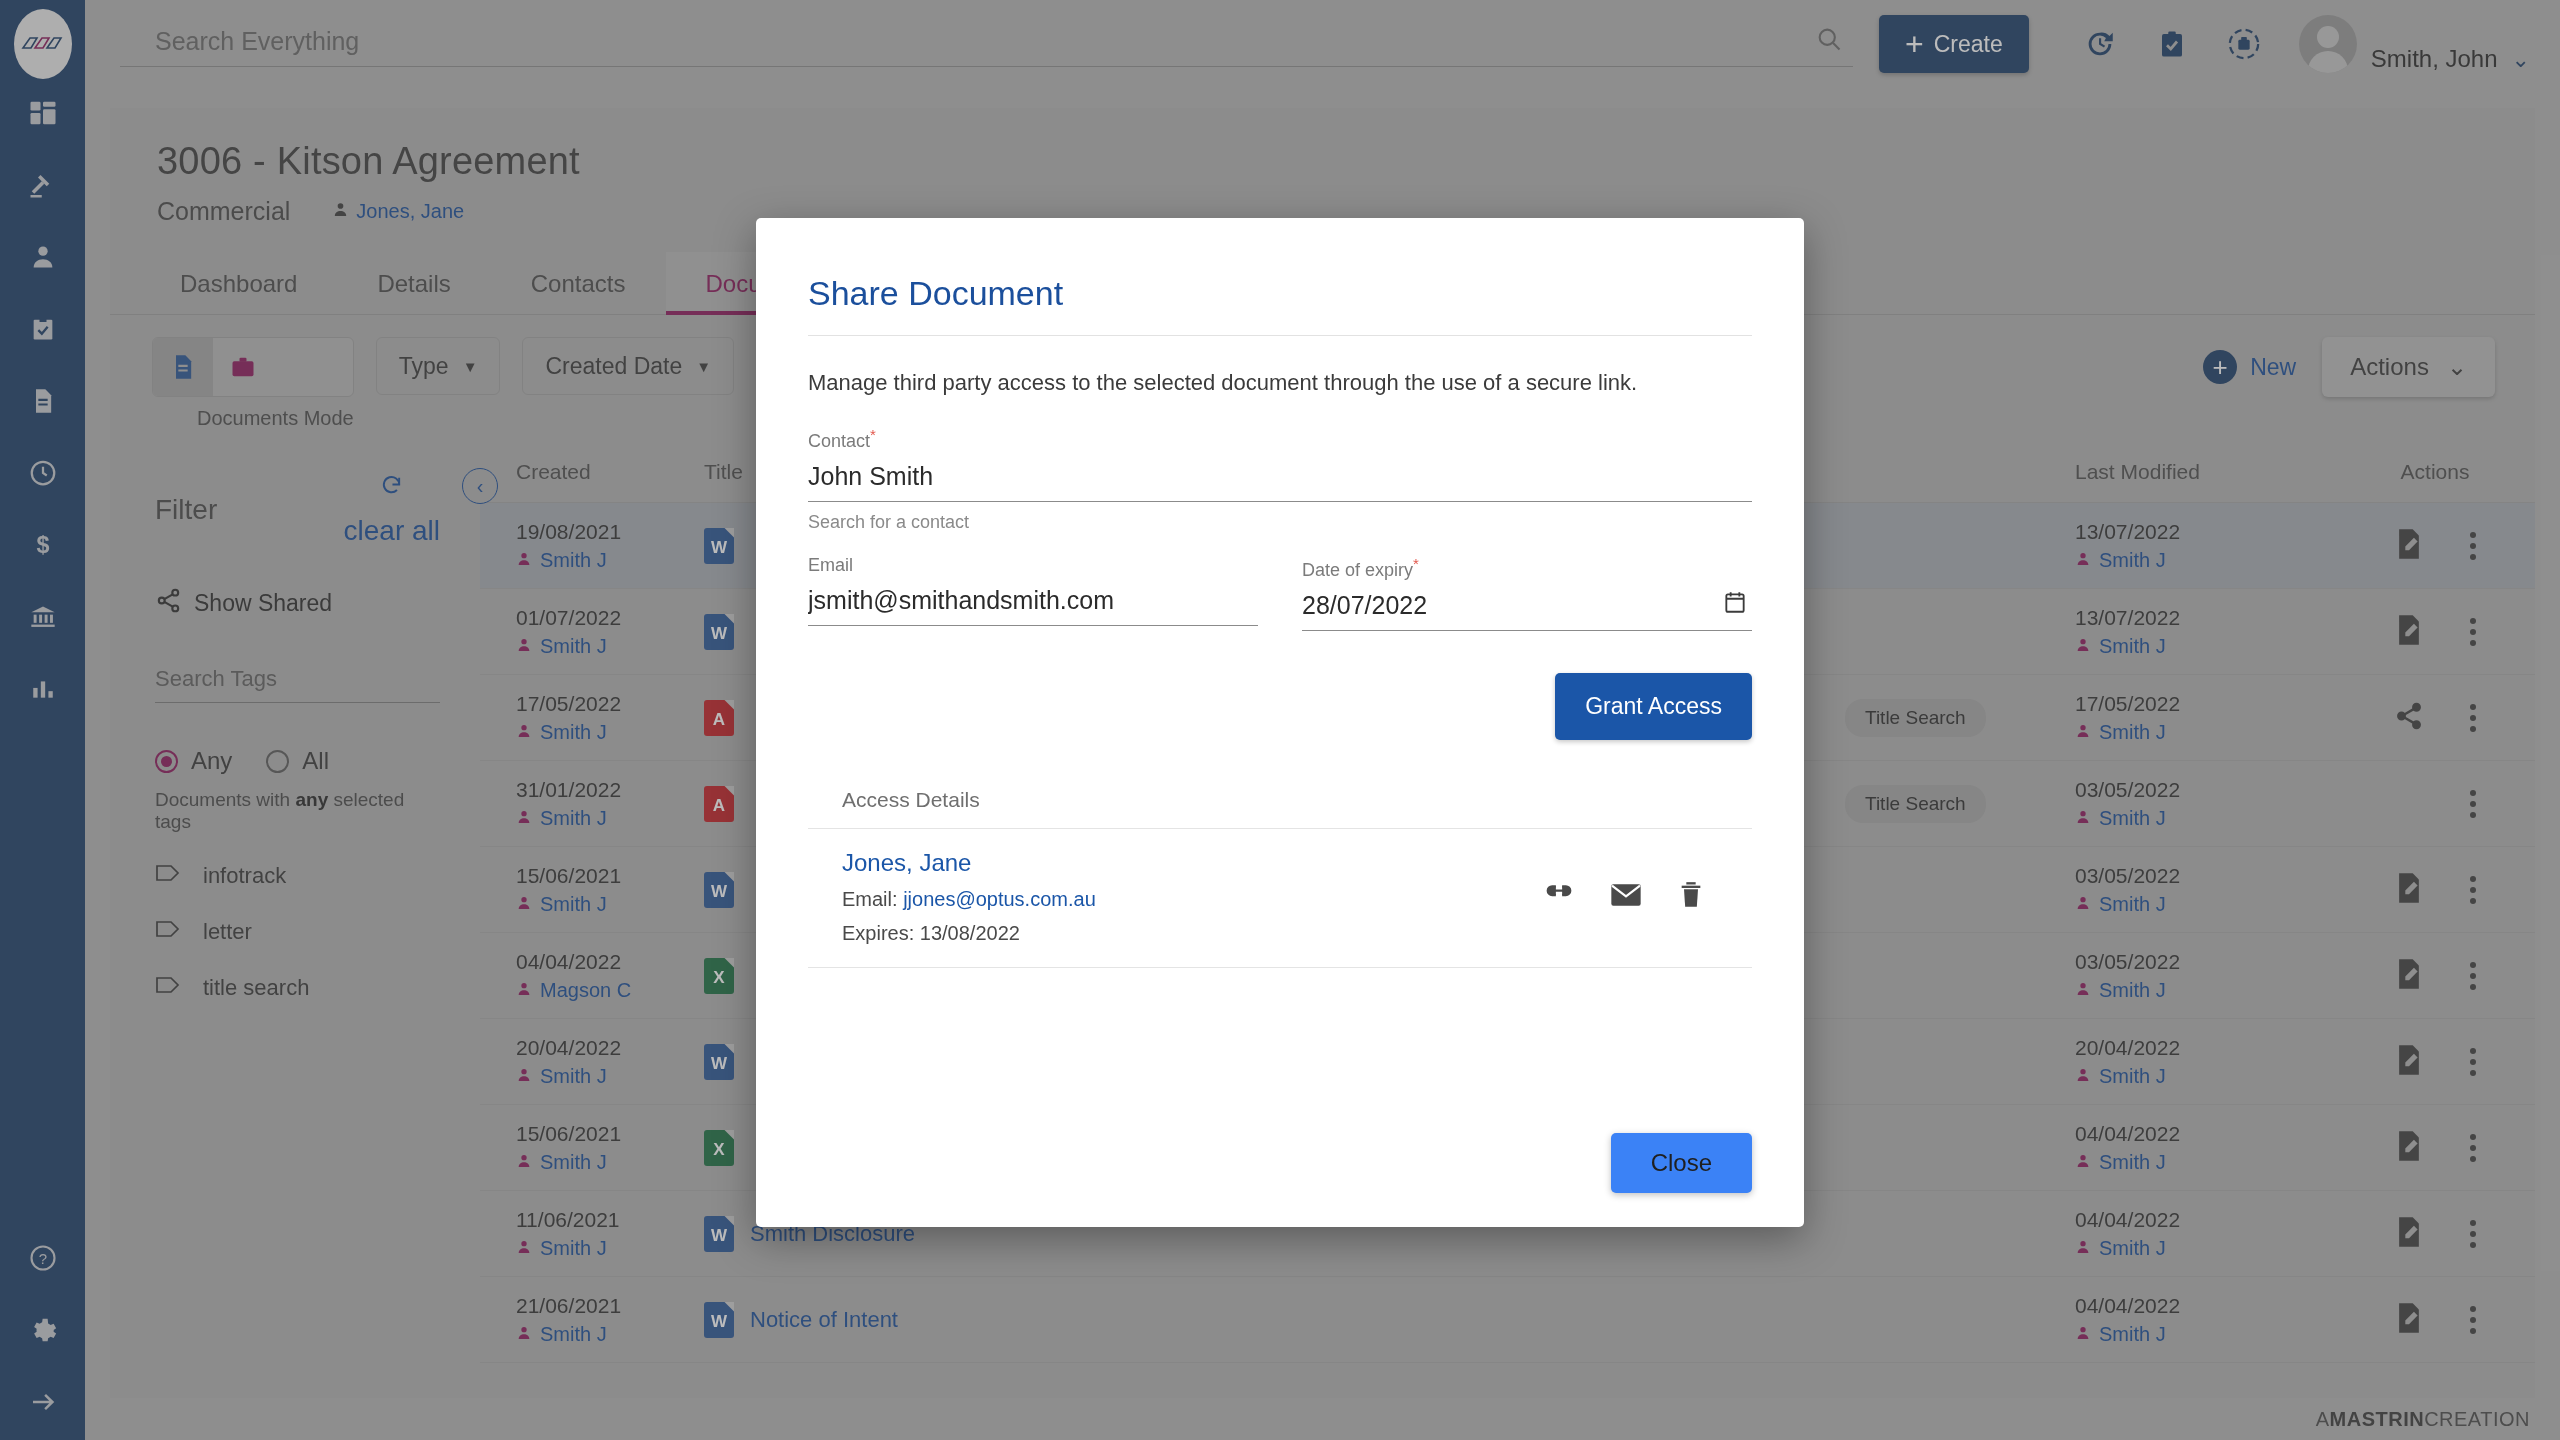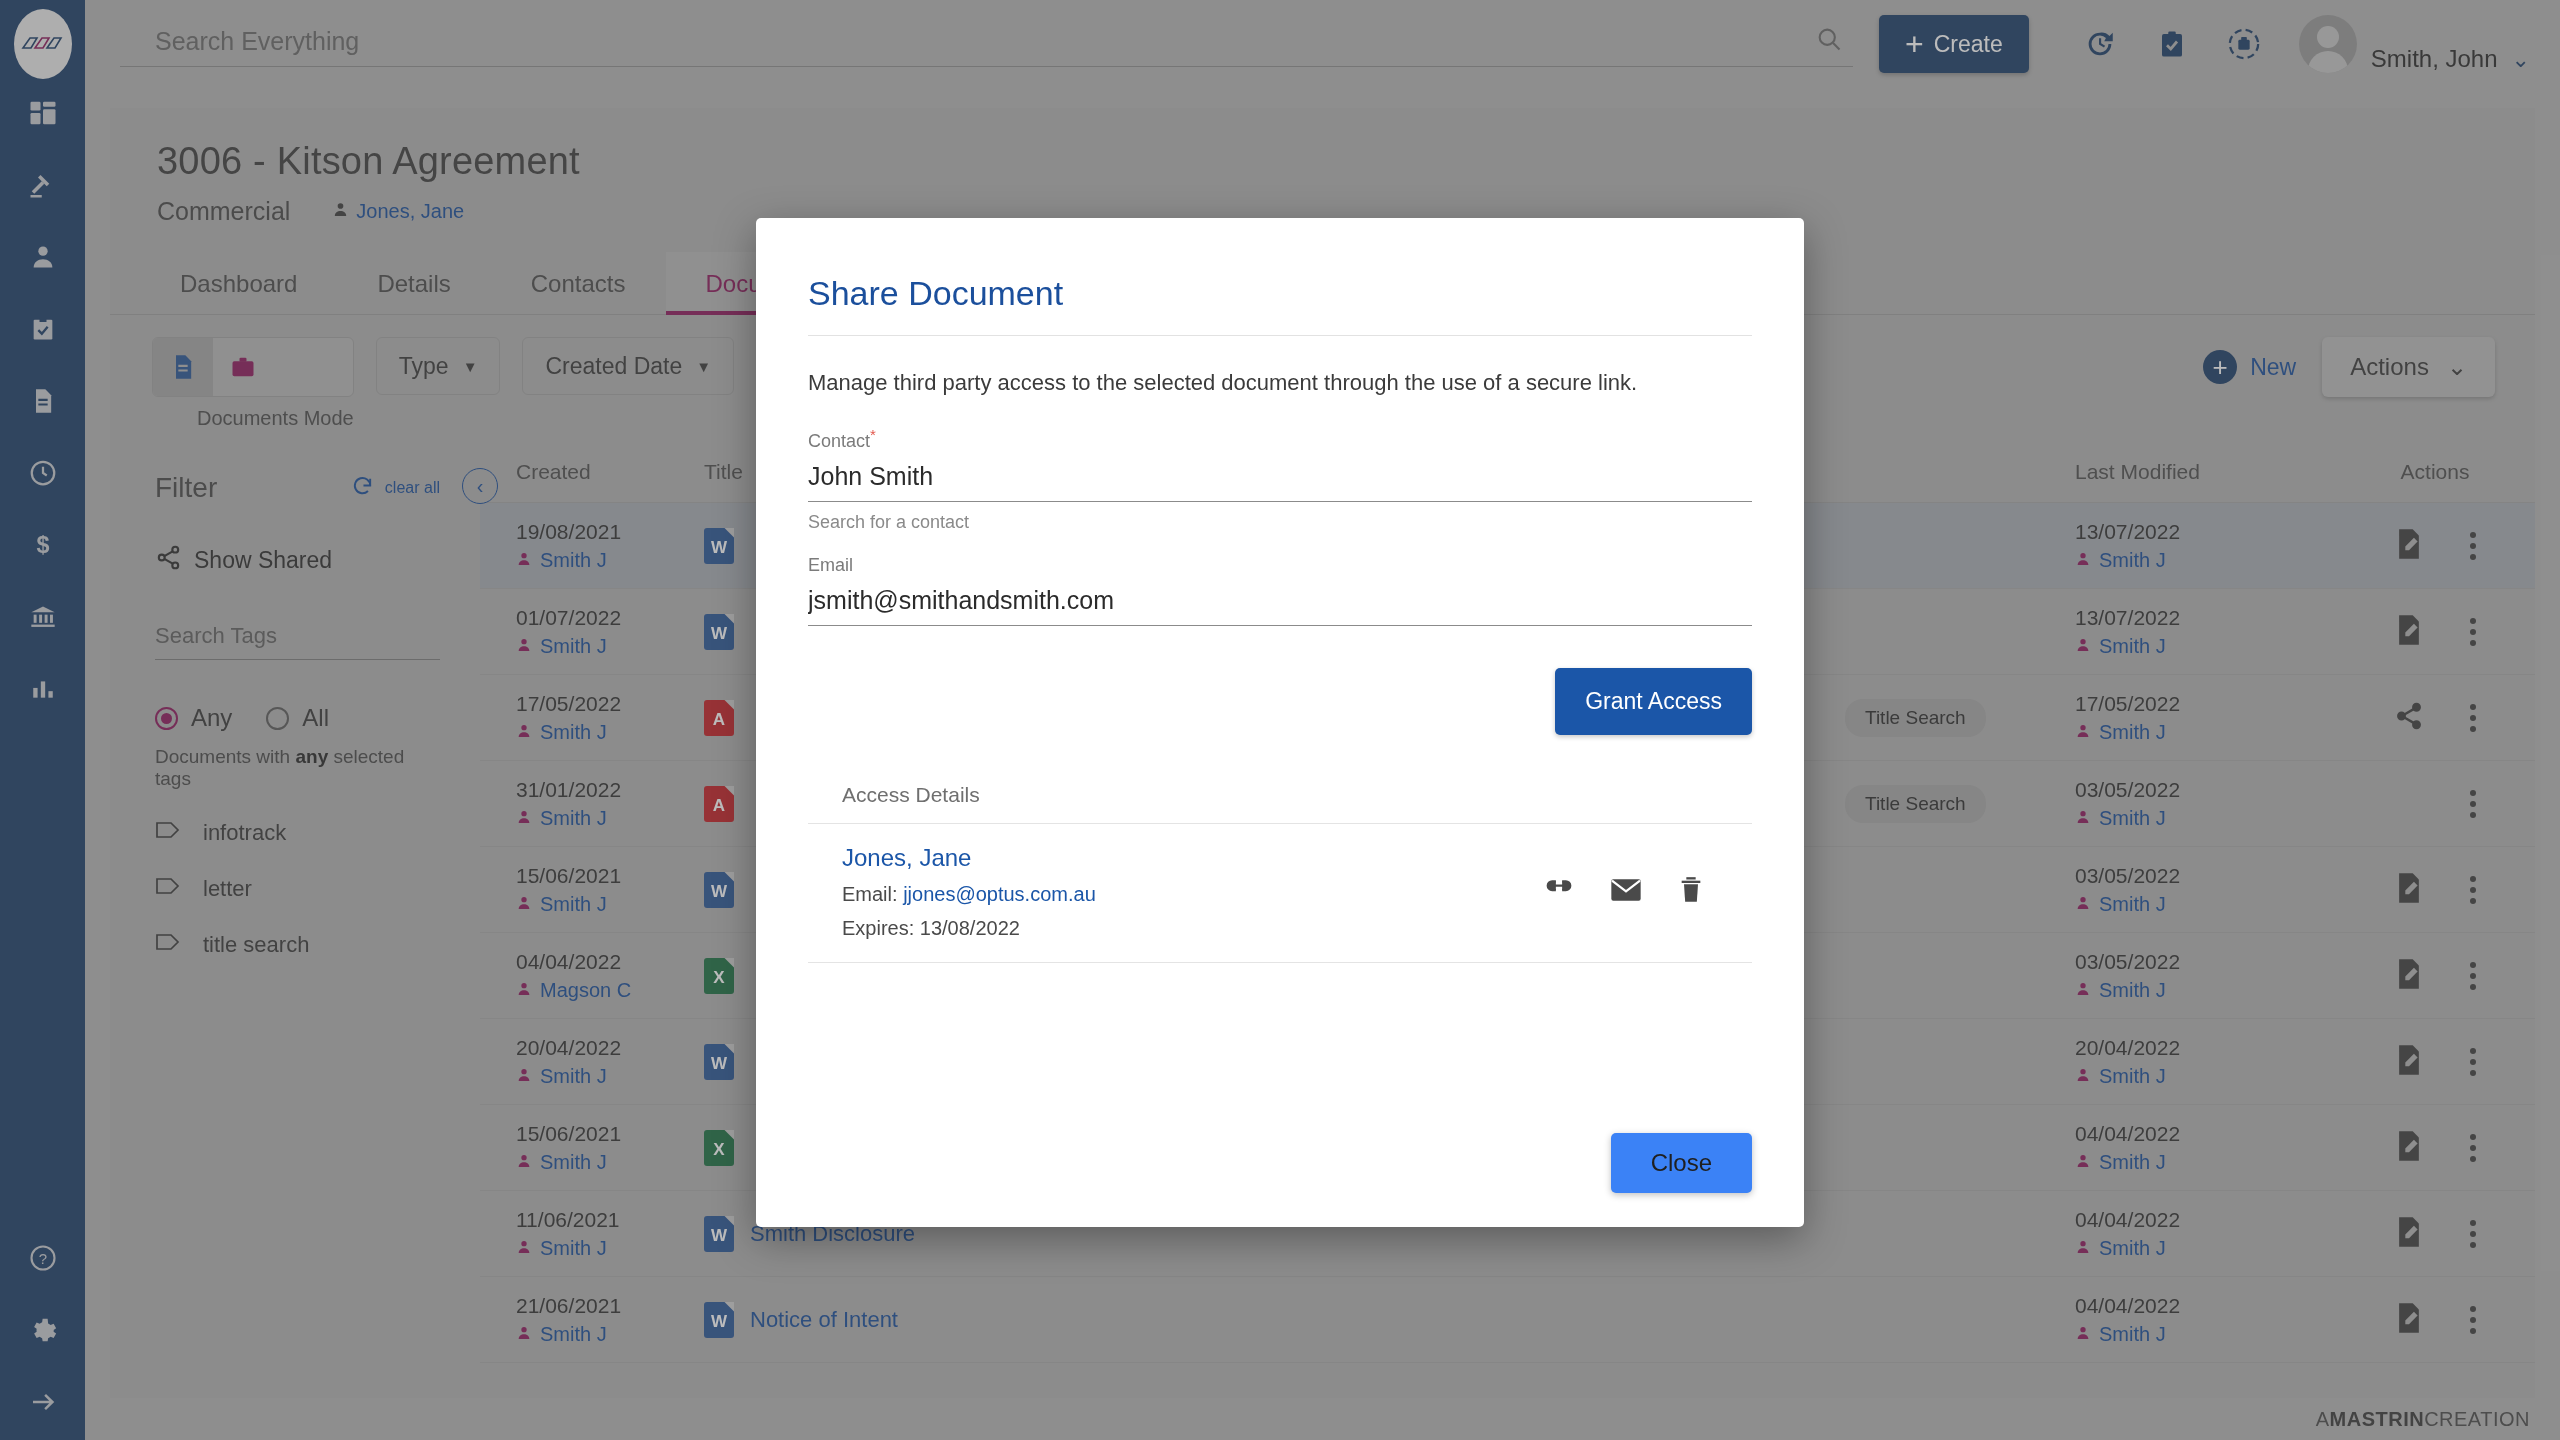--- a/index.html
+++ b/index.html
@@ -180,21 +180,21 @@
 
   
   #body-split { display: flex; margin-top: 16px; height: 1010px; }
 
   
   #filter {
     width: 370px; flex: 0 0 370px; padding: 26px 40px 0 45px; position: relative;
   }
   #filter-head { display: flex; align-items: center; justify-content: space-between; }
   #filter-title { font-size: 28px; color: #4b4b4b; }
-  #clear-all { display: flex; align-items: center; gap: 11px; color: #1b4f9c; font-size: 16px; cursor: pointer; }
+  #clear-all { display: flex; align-items: center; gap: 11px; color: #1b4f9c; font-size: 28px; cursor: pointer; flex-direction: column; }
   #show-shared { display: flex; align-items: center; gap: 12px; margin-top: 40px; cursor: pointer; }
   #show-shared span { font-size: 23px; color: #2f2f2f; }
   #tagsearch {
     margin-top: 40px; width: 100%;
     border: none; background: transparent; border-bottom: 1px solid #7e7e7e;
     font-size: 22px; color: #555; padding: 6px 0 10px 0;
     font-family: "Liberation Sans", sans-serif; outline: none;
   }
   #tagsearch::placeholder { color: #636363; }
   #radios { margin-top: 44px; display: flex; align-items: center; gap: 34px; }
@@ -1096,20 +1096,32 @@
         <span>Contact</span><span class="req">*</span>
       </div>
       <input class="finput" type="text" id="contact-input" placeholder="Search for a contact" value="John Smith" style="">
       <div class="fhint">Search for a contact</div>
     </div>
 
     <div id="field-row">
       <div class="field">
         <div class="flabel">Email</div>
         <input class="finput" type="text" id="email-input" placeholder="Email" value="jsmith@smithandsmith.com" style="">
+      </div>
+      <div class="field">
+        <div class="flabel">
+          <span>Date of expiry</span><span class="req">*</span>
+        </div>
+        <input class="finput" type="text" id="expiry-input" placeholder="dd/mm/yyyy" value="28/07/2022" style="">
+        <span id="cal-icon">
+          <svg width="26" height="26" viewBox="0 0 24 24" fill="none" stroke="#3b3b3b" stroke-width="1.7">
+              <rect x="4" y="5" width="16" height="16" rx="1.5"></rect>
+              <path d="M4 9h16M8 3v4M16 3v4"></path>
+            </svg>
+        </span>
       </div>
     </div>
 
     <div id="grant-row">
       <button id="grant-btn">Grant Access</button>
     </div>
 
     <div id="access-label">Access Details</div>
     <div id="access-list">
         <div class="arow">

